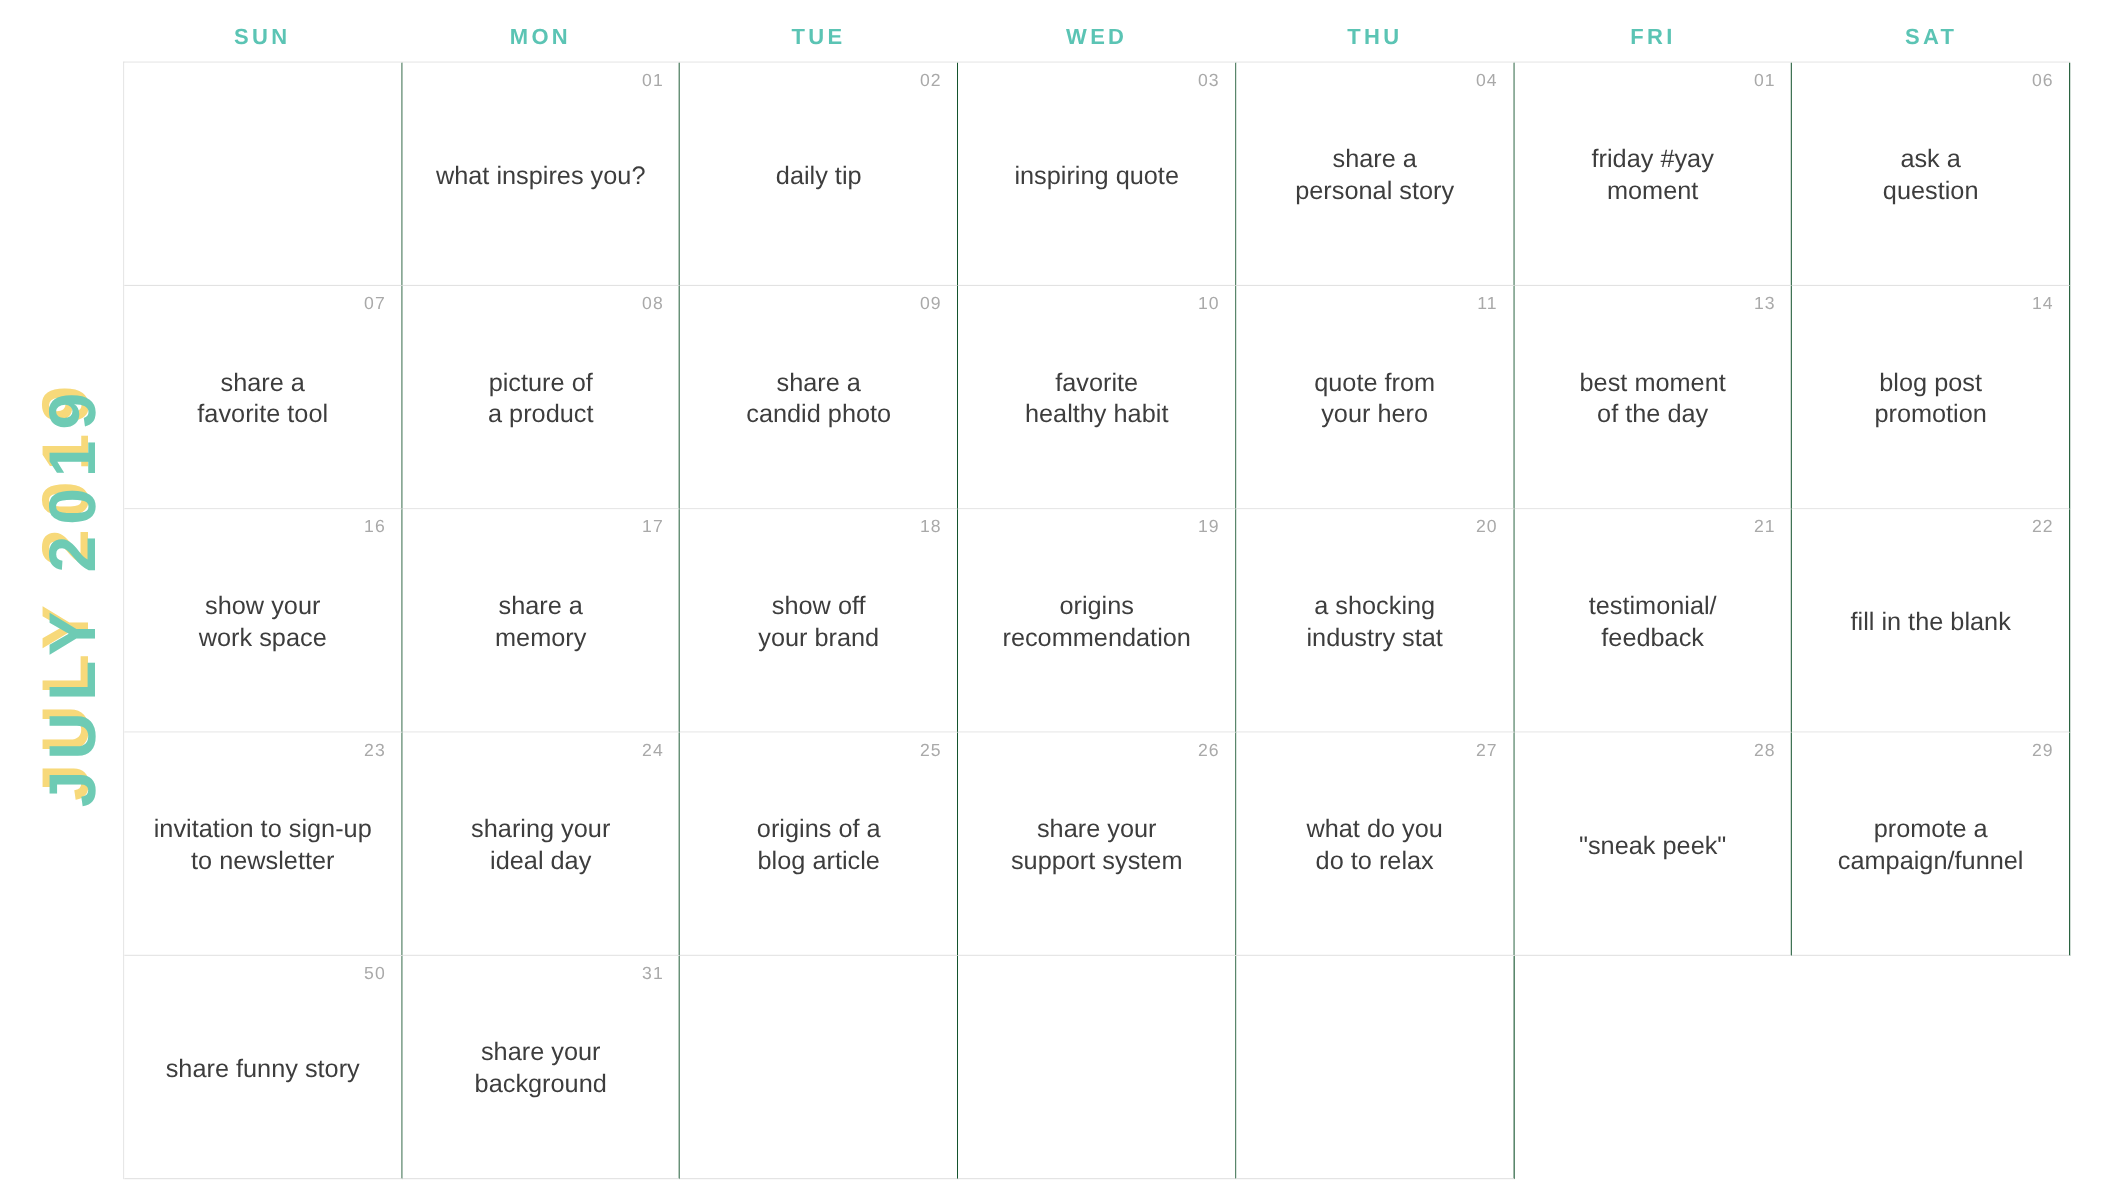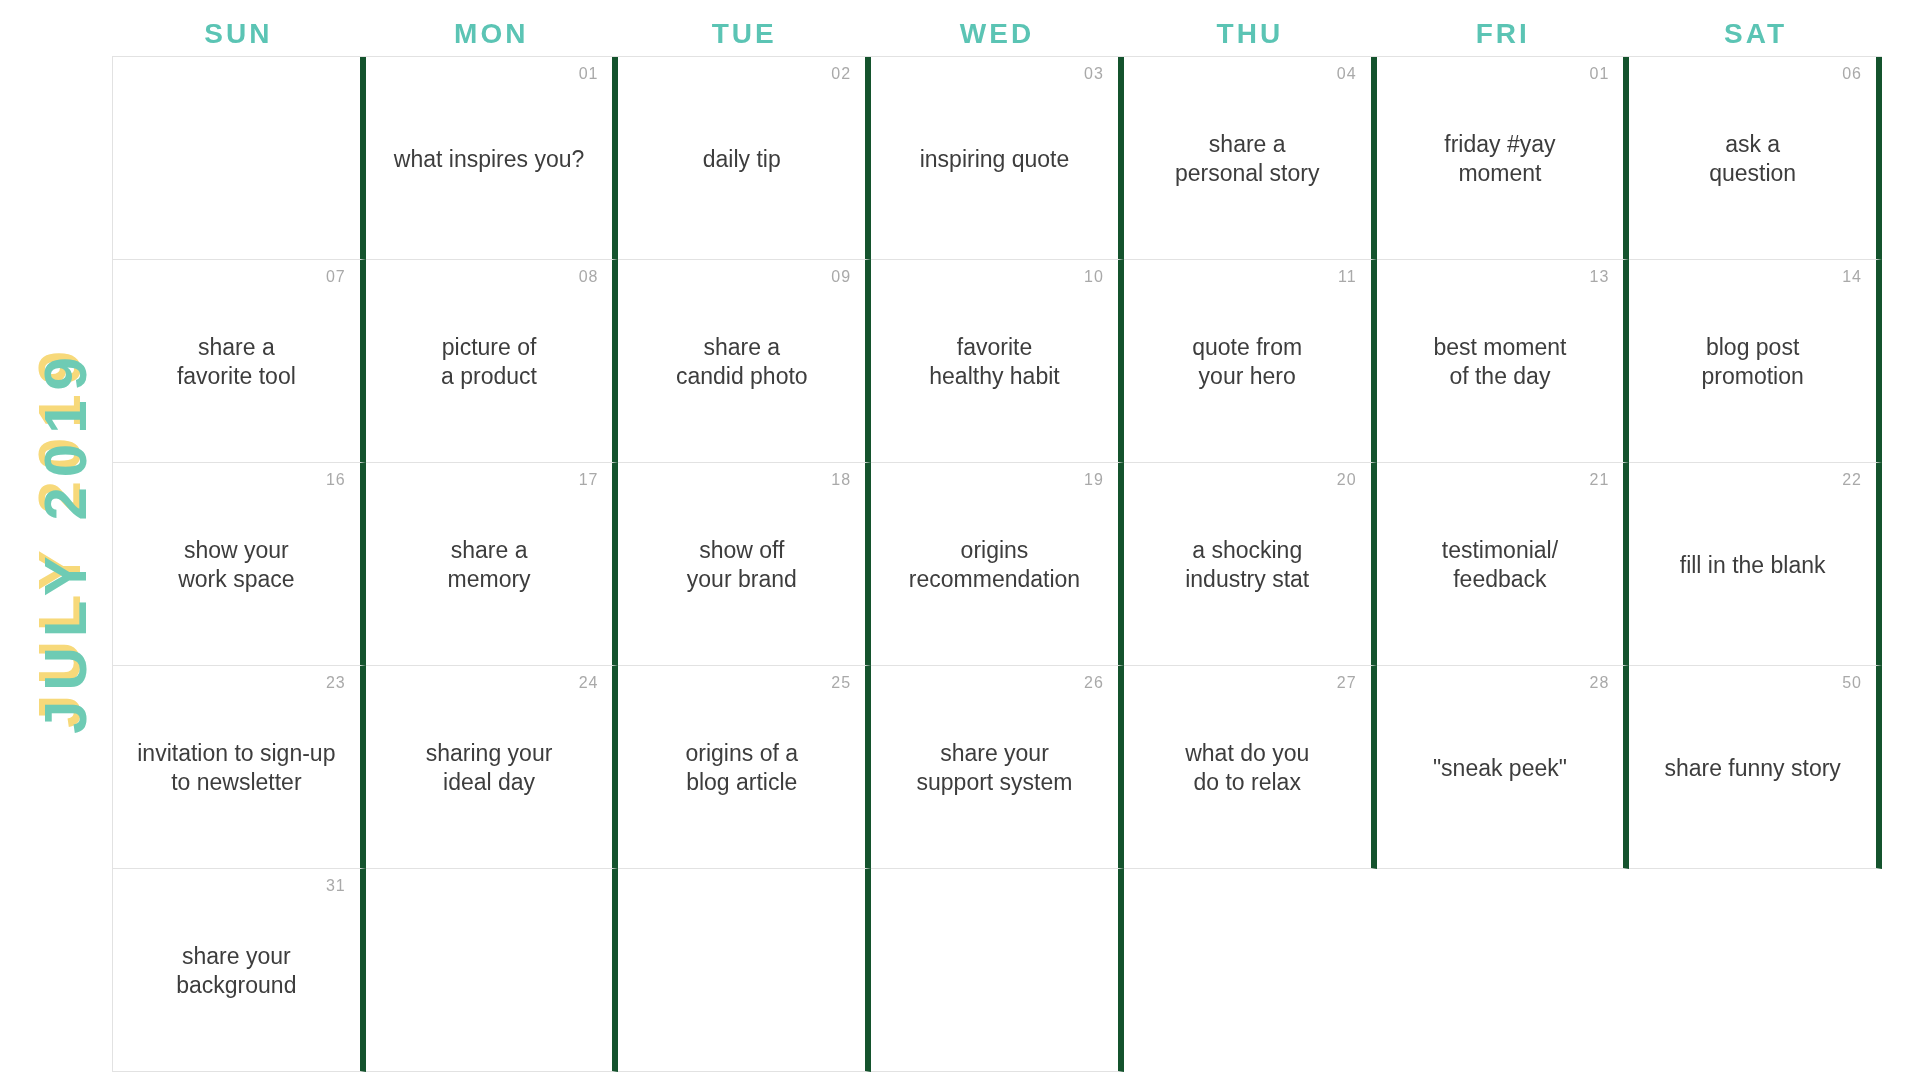--- a/index.html
+++ b/index.html
@@ -51,37 +51,37 @@
 
   .weekday-row {
     display: grid;
     grid-template-columns: repeat(7, 1fr);
     height: 44px;
     align-items: center;
   }
   .weekday {
     text-align: center;
     color: #5bc4b4;
-    font-size: 28px;
+    font-size: 20px;
     font-weight: bold;
     letter-spacing: 3px;
     font-family: "Liberation Sans", sans-serif;
   }
 
   .grid {
     display: grid;
     grid-template-columns: repeat(7, 1fr);
     grid-auto-rows: 203px;
     border-top: 1px solid #e2e2e2;
     border-left: 1px solid #e2e2e2;
   }
 
   .cell {
     position: relative;
-    border-right: 6px solid #14532d;
+    border-right: 1px solid #14532d;
     border-bottom: 1px solid #e2e2e2;
     box-sizing: border-box;
     padding: 10px 12px;
     background: #ffffff;
     display: flex;
     flex-direction: column;
   }
 
   .daynum {
     position: absolute;
@@ -260,20 +260,25 @@
           <span class="daynum">27</span>
           <div class="entry">what do you
 do to relax</div>
         </div>
 
       <div class="cell">
           <span class="daynum">28</span>
           <div class="entry">"sneak peek"</div>
         </div>
       <div class="cell">
+          <span class="daynum">29</span>
+          <div class="entry">promote a
+campaign/funnel</div>
+        </div>
+      <div class="cell">
           <span class="daynum">50</span>
           <div class="entry">share funny story</div>
         </div>
       <div class="cell">
           <span class="daynum">31</span>
           <div class="entry">share your
 background</div>
         </div>
       <div class="cell empty">
           <span class="daynum"></span>

